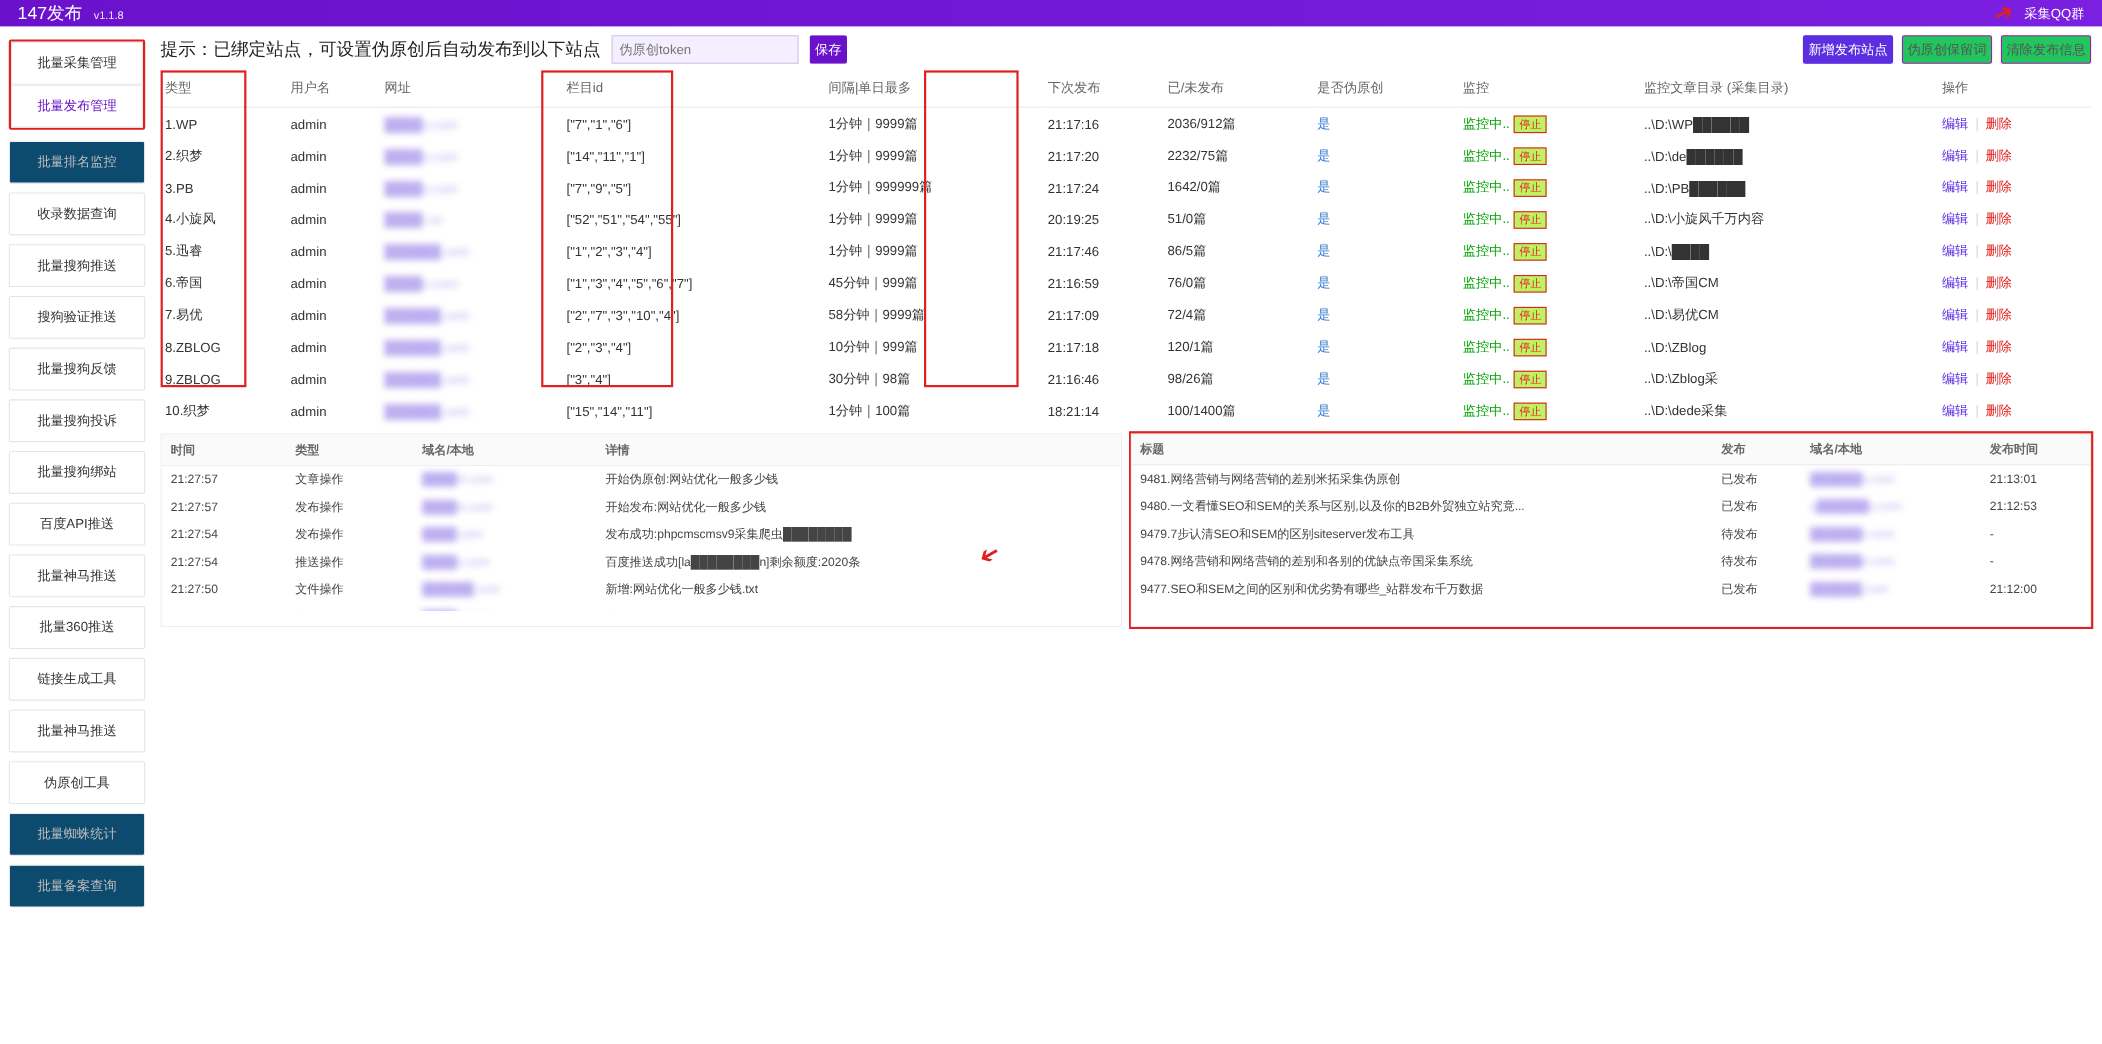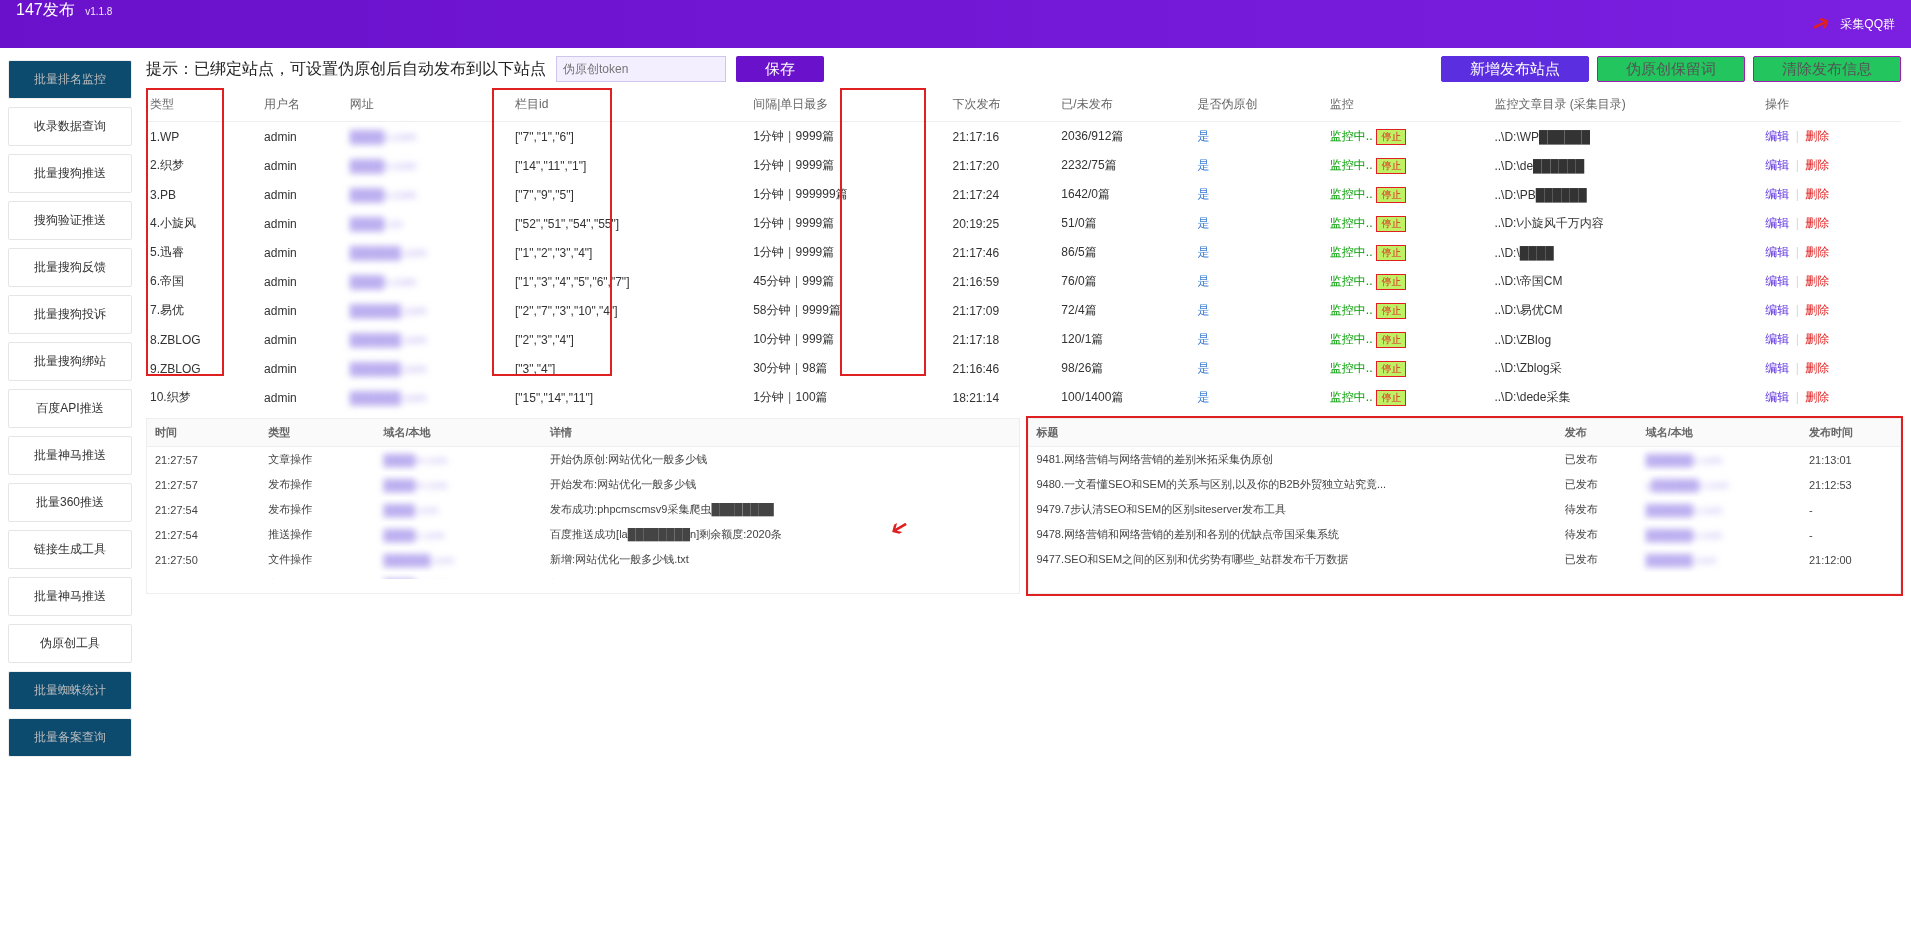--- a/index.html
+++ b/index.html
@@ -1,32 +1,32 @@
 <!DOCTYPE html>
 <html><head>
 <meta charset="utf-8">
 <style>
 *{box-sizing:border-box;margin:0;padding:0;font-family:"Microsoft YaHei",Arial,sans-serif}
 body{background:#fff;font-size:12px;color:#333}
-.topbar{background:#6a11cb;background:linear-gradient(90deg,#6a11cb,#7b1fe0);color:#fff;height:48px;display:flex;padding:0 16px;justify-content:space-between}
+.topbar{background:#6a11cb;background:linear-gradient(90deg,#6a11cb,#7b1fe0);color:#fff;height:24px;display:flex;align-items:center;padding:0 16px;justify-content:space-between}
 .brand{font-size:16px;font-weight:500}
 .brand small{font-size:10px;margin-left:6px;opacity:.9}
 .qq{font-size:12px}
 .main{display:flex}
 .sidebar{width:140px;padding:12px 8px;flex-shrink:0}
 .side-group{border:2px solid #e02020;border-radius:2px;margin-bottom:10px}
 .side-btn{display:block;width:100%;background:#fff;border:1px solid #e5e5e5;color:#333;padding:10px 0;font-size:12px;cursor:pointer;text-align:center}
 .side-btn.active{color:#6a11cb}
 .side-btn.plain{margin-bottom:8px;border-radius:2px}
 .side-btn.disabled{background:#0c4a6e;color:#bdbdbd;border-color:#eee}
 .content{flex:1;padding:8px 10px 20px 6px;min-width:0}
 .tipbar{display:flex;align-items:center;gap:10px;margin-bottom:6px}
 .tip-text{font-size:16px;color:#222}
 .token-input{width:170px;height:26px;border:1px solid #d0c5ec;background:#f3efff;padding:0 6px;font-size:12px;color:#999}
-.btn{height:26px;padding:0 28px;border-radius:2px;font-size:15px;cursor:pointer;border:1px solid transparent}
+.btn{height:26px;padding:0 4px;border-radius:2px;font-size:12px;cursor:pointer;border:1px solid transparent}
 .btn-primary{background:#6a11cb;color:#fff}
 .btn-blue{background:#5b2ee0;color:#fff;border-color:#5b2ee0}
 .btn-plain{background:#22c55e;color:#555;border:1px solid #a21caf}
 .right-btns{margin-left:auto;display:flex;gap:8px;align-items:center}
 .arrow-red{color:#e02020;font-size:22px;transform:rotate(-25deg);margin-right:4px}
 table.main-table{width:100%;border-collapse:collapse;font-size:12px}
 table.main-table th{text-align:left;font-weight:400;color:#666;padding:8px 4px;border-bottom:1px solid #eee;background:#fff}
 table.main-table td{padding:6px 4px;color:#333;white-space:nowrap}
 .blur{filter:blur(3px);color:#bcaef0;user-select:none}
 .yes{color:#3a7bd5}
@@ -57,20 +57,24 @@
     <small>v1.1.8</small>
   </div>
   <div style="display:flex;align-items:center;gap:6px">
     <span class="arrow-red">➔</span>
     <span class="qq">采集QQ群</span>
   </div>
 </div>
 
 <div class="main">
   <div class="sidebar">
+    <div class="side-group">
+      <button class="side-btn">批量采集管理</button>
+      <button class="side-btn active">批量发布管理</button>
+    </div>
     <div id="side-items">
         <button class="side-btn plain disabled">批量排名监控</button>
         <button class="side-btn plain">收录数据查询</button>
         <button class="side-btn plain">批量搜狗推送</button>
         <button class="side-btn plain">搜狗验证推送</button>
         <button class="side-btn plain">批量搜狗反馈</button>
         <button class="side-btn plain">批量搜狗投诉</button>
         <button class="side-btn plain">批量搜狗绑站</button>
         <button class="side-btn plain">百度API推送</button>
         <button class="side-btn plain">批量神马推送</button>

